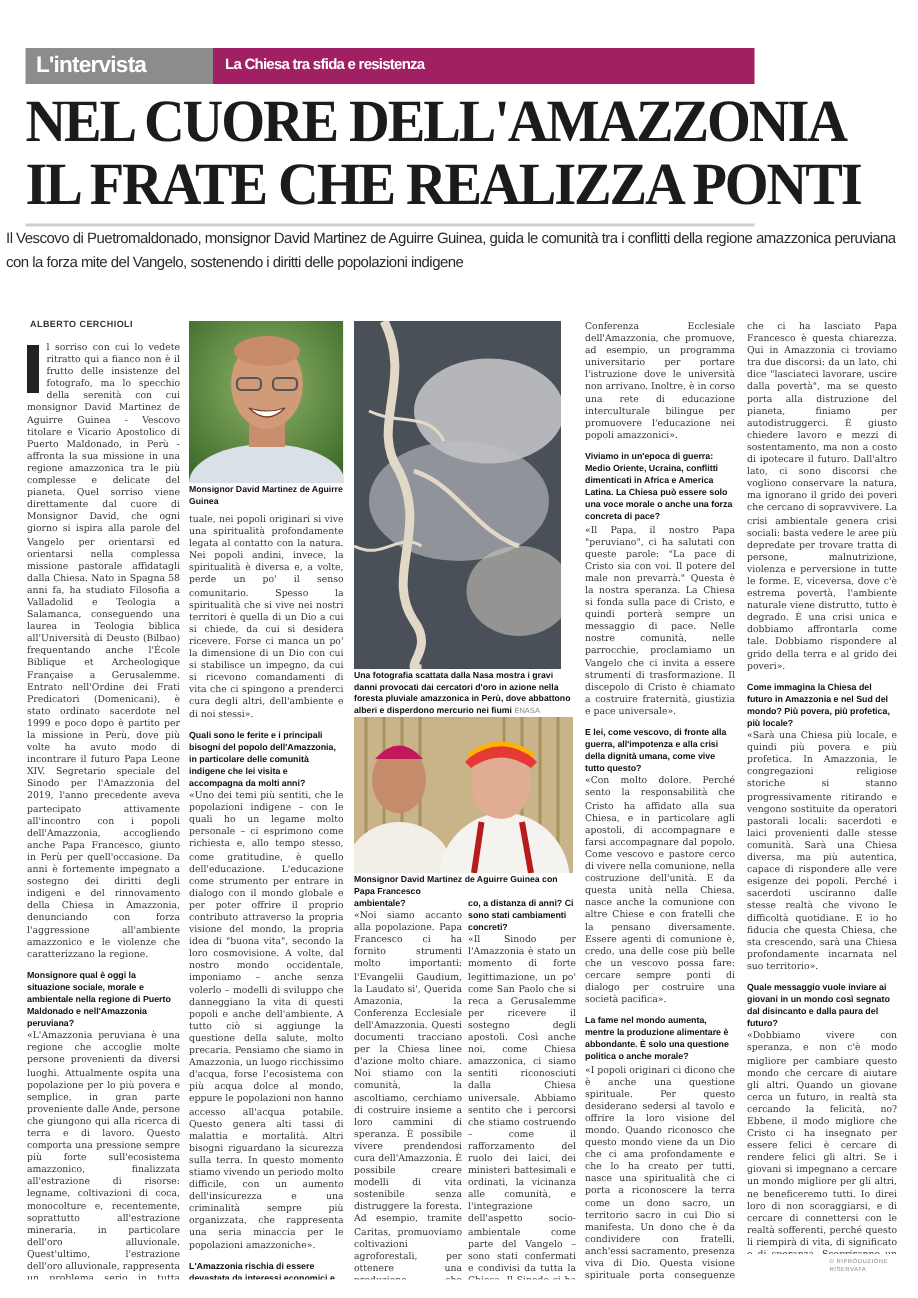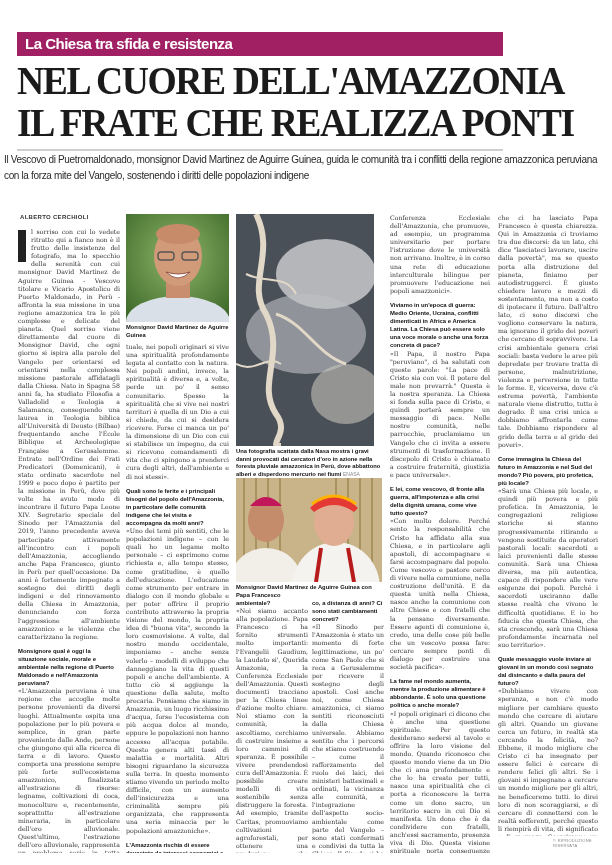--- a/index.html
+++ b/index.html
@@ -1,21 +1,21 @@
 <!DOCTYPE html>
 <html><head>
 <meta charset="utf-8">
 <style>
   * { box-sizing: border-box; margin: 0; padding: 0; }
   html, body { width: 612px; height: 865px; background: #ffffff; overflow: hidden; }
   body { position: relative; font-family: "DejaVu Serif", serif; color: #222; }
 
   .kicker { position: absolute; top: 32px; left: 17px; width: 486px; height: 24px; display: flex; }
   .kicker .section { width: 125px; background: #8c8c8c; color: #fff; font-family: "Liberation Sans", sans-serif; font-weight: bold; font-size: 15px; line-height: 24px; padding-left: 7px; letter-spacing: -0.5px; }
-  .kicker .topic { flex: 1; background: #a02063; color: #fff; font-family: "Liberation Sans", sans-serif; font-weight: bold; font-size: 15px; line-height: 24px; padding-left: 8px; letter-spacing: -0.5px; }
+  .kicker .topic { flex: 1; background: #a02063; color: #fff; font-family: "Liberation Sans", sans-serif; font-weight: bold; font-size: 10px; line-height: 24px; padding-left: 8px; letter-spacing: -0.5px; }
 
   .headline { position: absolute; top: 60px; left: 17px; width: 486px; font-family: "Liberation Serif", serif; font-size: 40px; line-height: 42px; color: #1b1b1b; letter-spacing: -1.5px; transform: scaleX(0.94); transform-origin: left top; white-space: nowrap; }
   .rule { position: absolute; top: 149px; left: 17px; width: 486px; height: 2px; background: #cfcfcf; }
   .subhead { position: absolute; top: 152px; left: 4px; width: 600px; font-family: "Liberation Sans", sans-serif; font-size: 10px; line-height: 16px; color: #2a2a2a; letter-spacing: -0.35px; }
 
   .byline { position: absolute; top: 214px; left: 20px; font-family: "Liberation Sans", sans-serif; font-weight: bold; font-size: 6px; letter-spacing: 0.3px; color: #333; }
 
   .col { position: absolute; font-size: 6.2px; line-height: 8.1px; color: #333; text-align: justify; overflow: hidden; }
   .col p { margin-bottom: 0; }
   .col .q { font-family: "Liberation Sans", sans-serif; font-weight: bold; font-size: 5.9px; line-height: 8.1px; color: #111; margin-top: 6px; text-align: left; }
@@ -24,20 +24,21 @@
   .photo { position: absolute; overflow: hidden; }
   .caption { position: absolute; font-family: "Liberation Sans", sans-serif; font-weight: bold; font-size: 5.8px; line-height: 7.6px; color: #111; }
   .caption .credit { font-weight: normal; color: #888; font-size: 5px; }
 
   .logo { position: absolute; left: 553px; top: 838px; font-family: "Liberation Sans", sans-serif; font-size: 4px; color: #888; letter-spacing: 0.3px; }
 </style>
 </head>
 <body>
 
 <div class="kicker">
+  <div class="section">L'intervista</div>
   <div class="topic">La Chiesa tra sfida e resistenza</div>
 </div>
 
 <h1 class="headline">
   <div>NEL CUORE DELL'AMAZZONIA</div>
   <div>IL FRATE CHE REALIZZA PONTI</div>
 </h1>
 <div class="rule"></div>
 <p class="subhead">Il Vescovo di Puetromaldonado, monsignor David Martinez de Aguirre Guinea, guida le comunità tra i conflitti della regione amazzonica peruviana con la forza mite del Vangelo, sostenendo i diritti delle popolazioni indigene</p>
 

